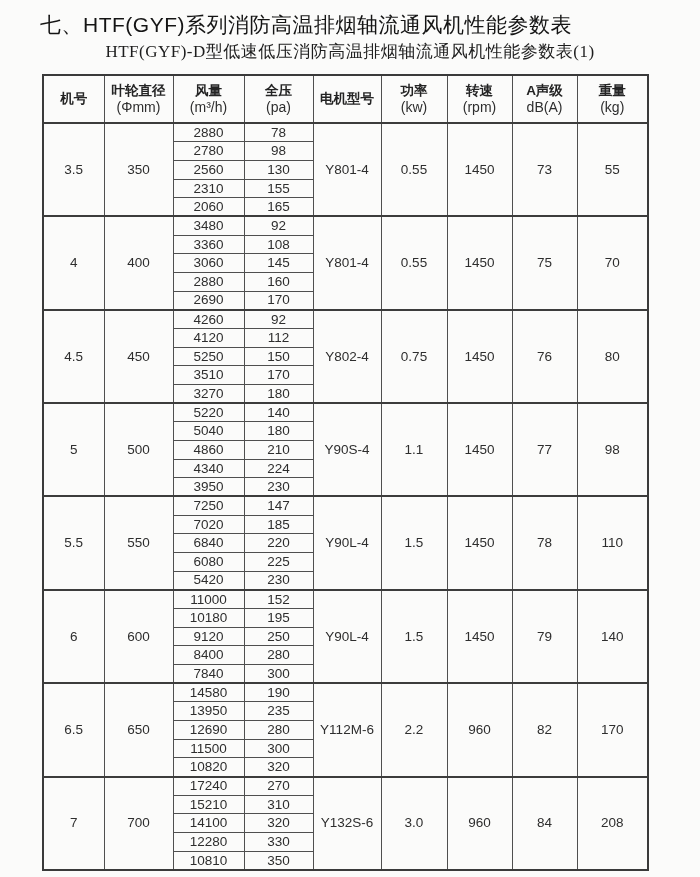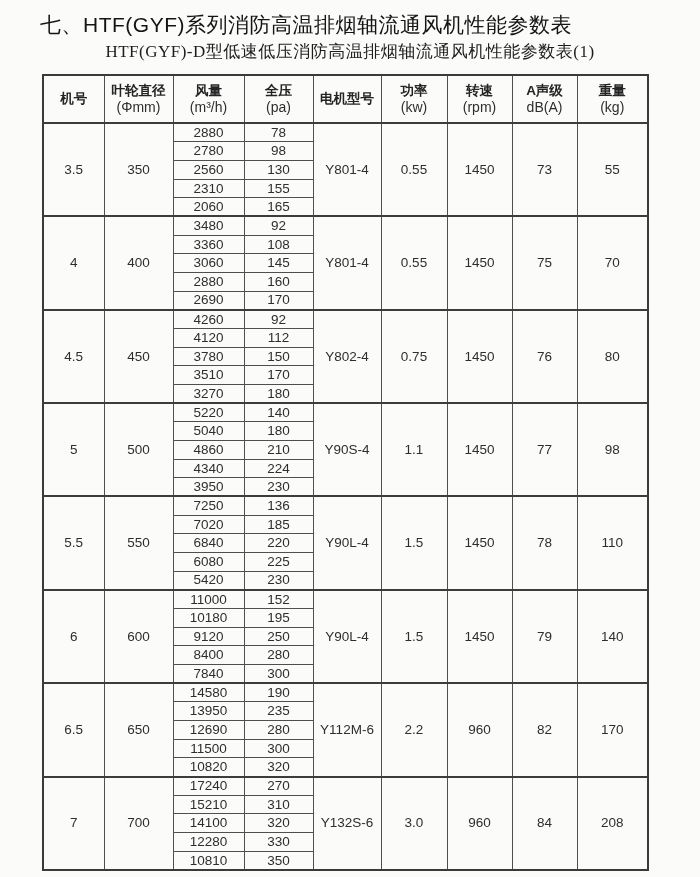--- a/index.html
+++ b/index.html
@@ -166,21 +166,21 @@
         <td rowspan="5">0.75</td>
         <td rowspan="5">1450</td>
         <td rowspan="5">76</td>
         <td rowspan="5">80</td>
       </tr>
       <tr>
         <td>4120</td>
         <td>112</td>
       </tr>
       <tr>
-        <td>3780</td>
+        <td>5250</td>
         <td>150</td>
       </tr>
       <tr>
         <td>3510</td>
         <td>170</td>
       </tr>
       <tr>
         <td>3270</td>
         <td>180</td>
       </tr>
@@ -208,21 +208,21 @@
         <td>224</td>
       </tr>
       <tr>
         <td>3950</td>
         <td>230</td>
       </tr>
       <tr class="group-start">
         <td rowspan="5">5.5</td>
         <td rowspan="5">550</td>
         <td>7250</td>
-        <td>136</td>
+        <td>147</td>
         <td rowspan="5">Y90L-4</td>
         <td rowspan="5">1.5</td>
         <td rowspan="5">1450</td>
         <td rowspan="5">78</td>
         <td rowspan="5">110</td>
       </tr>
       <tr>
         <td>7020</td>
         <td>185</td>
       </tr>

